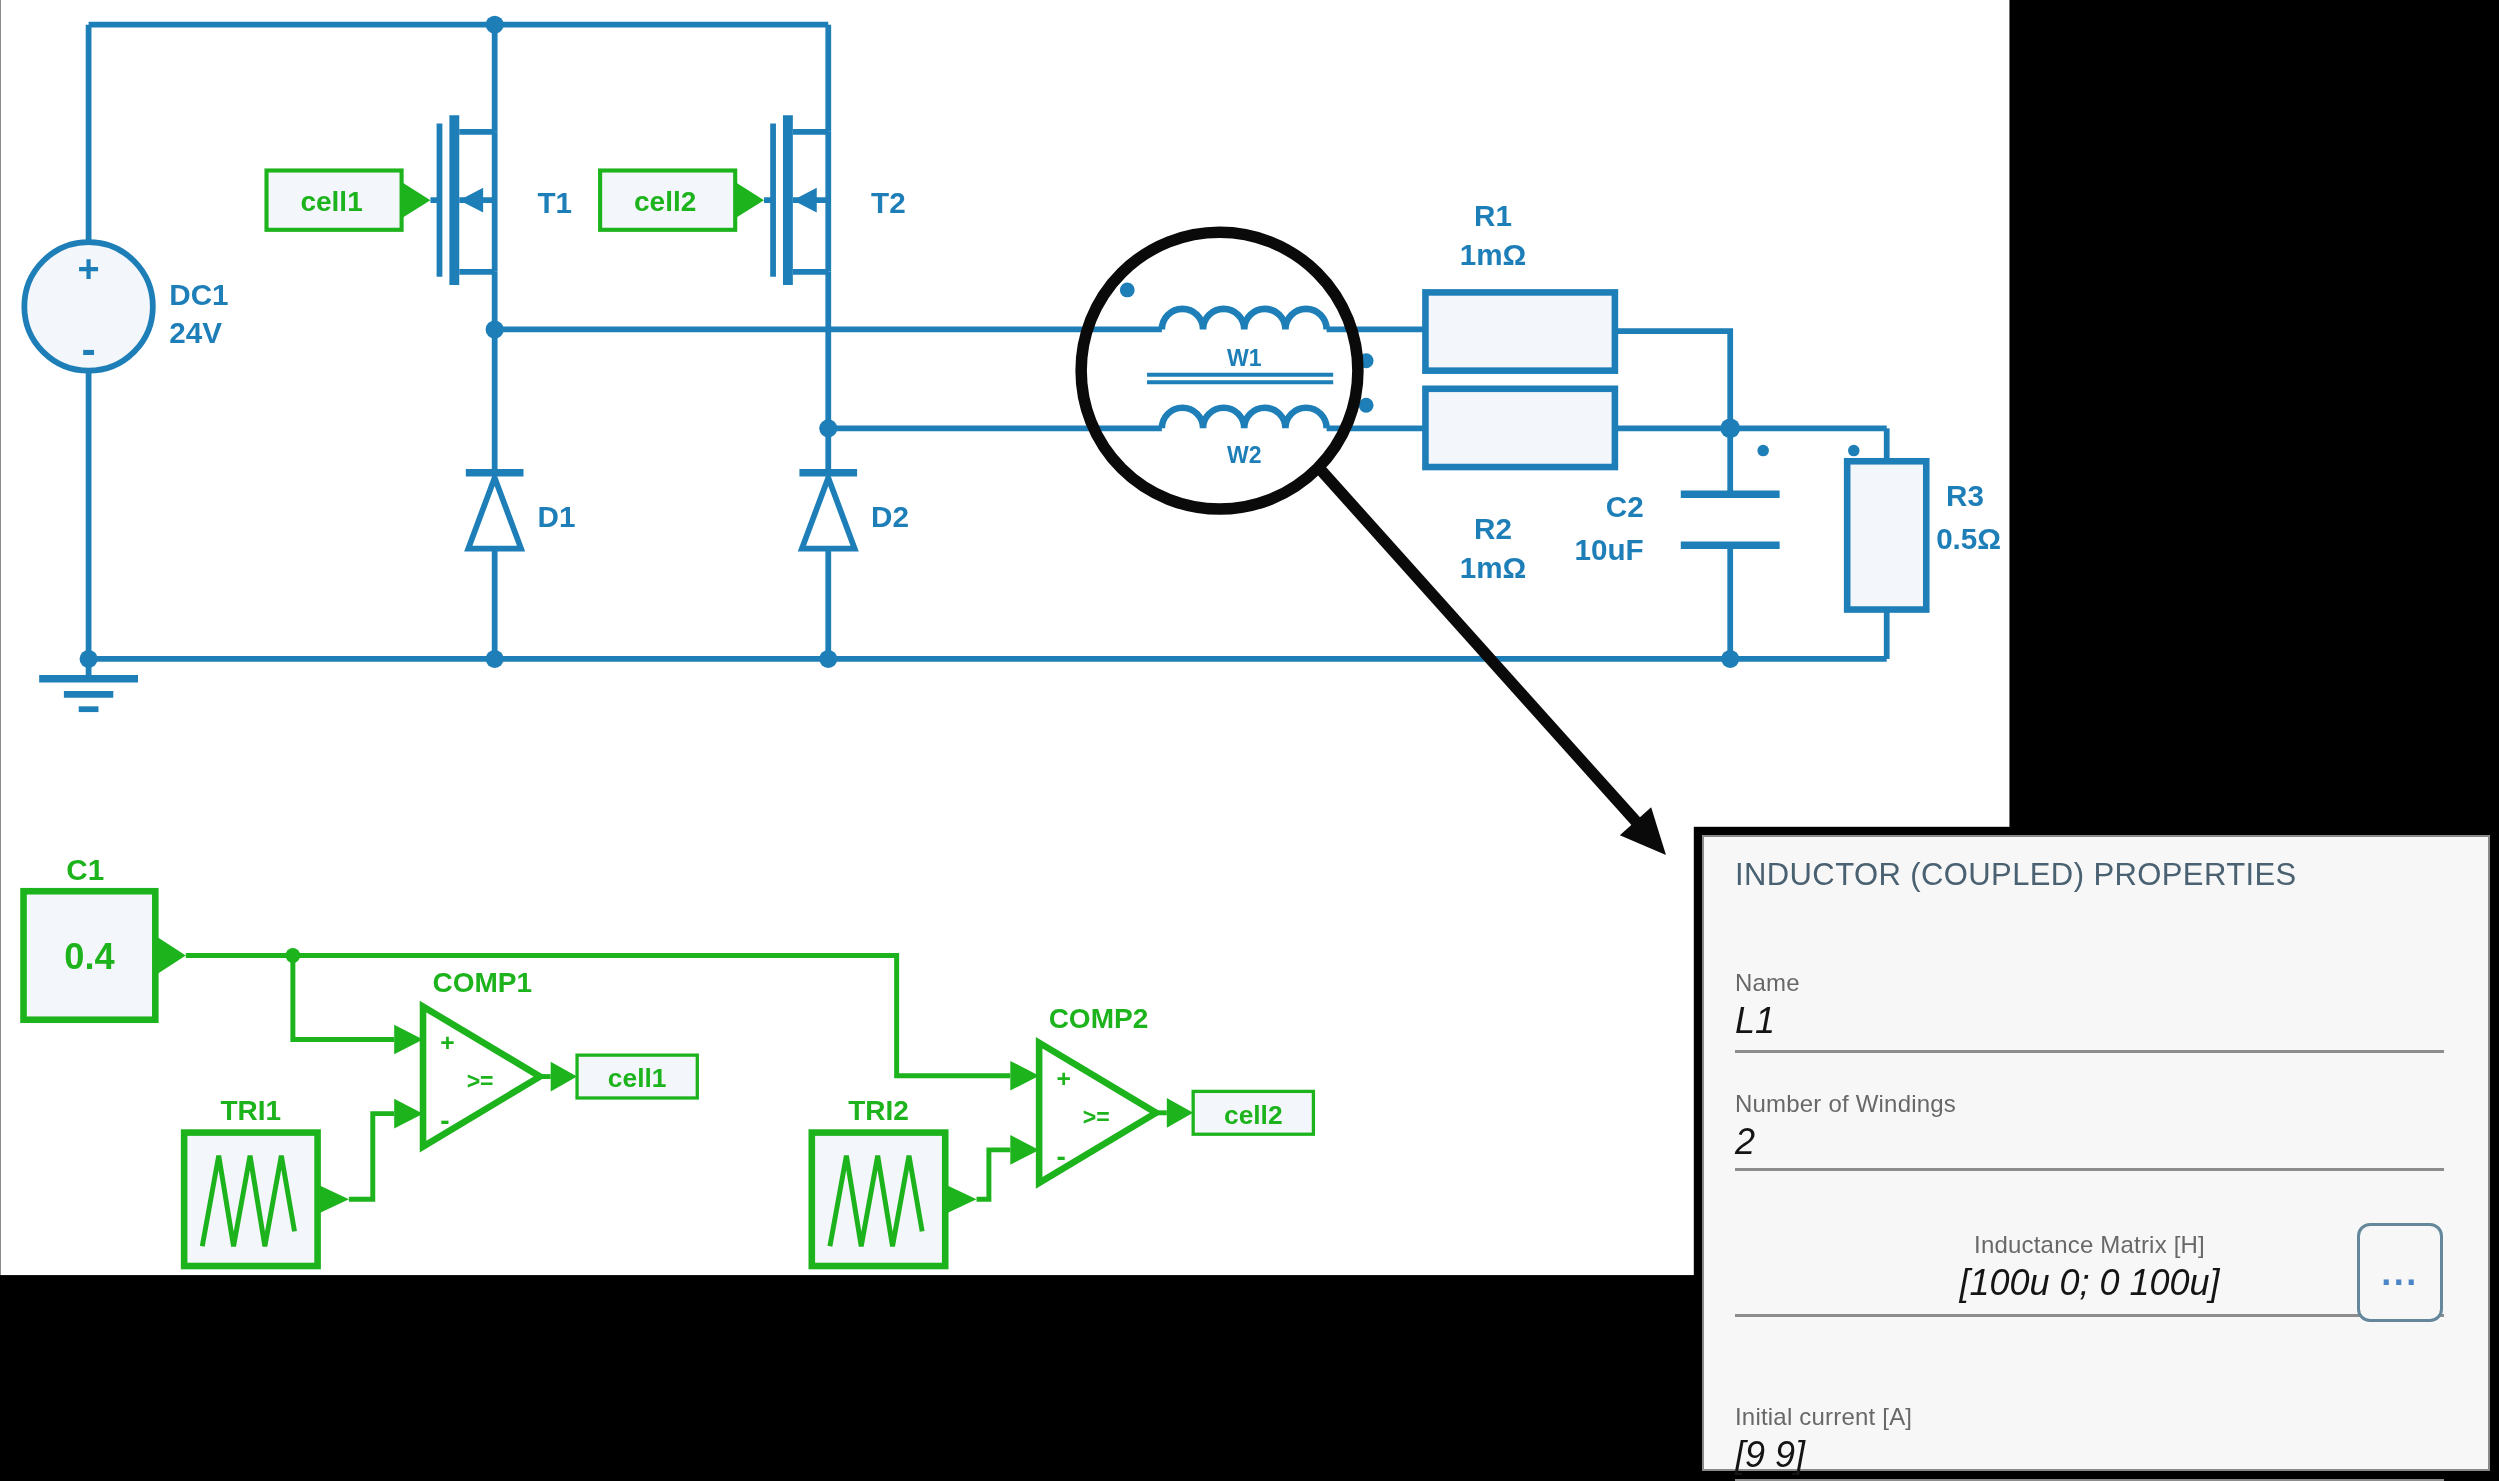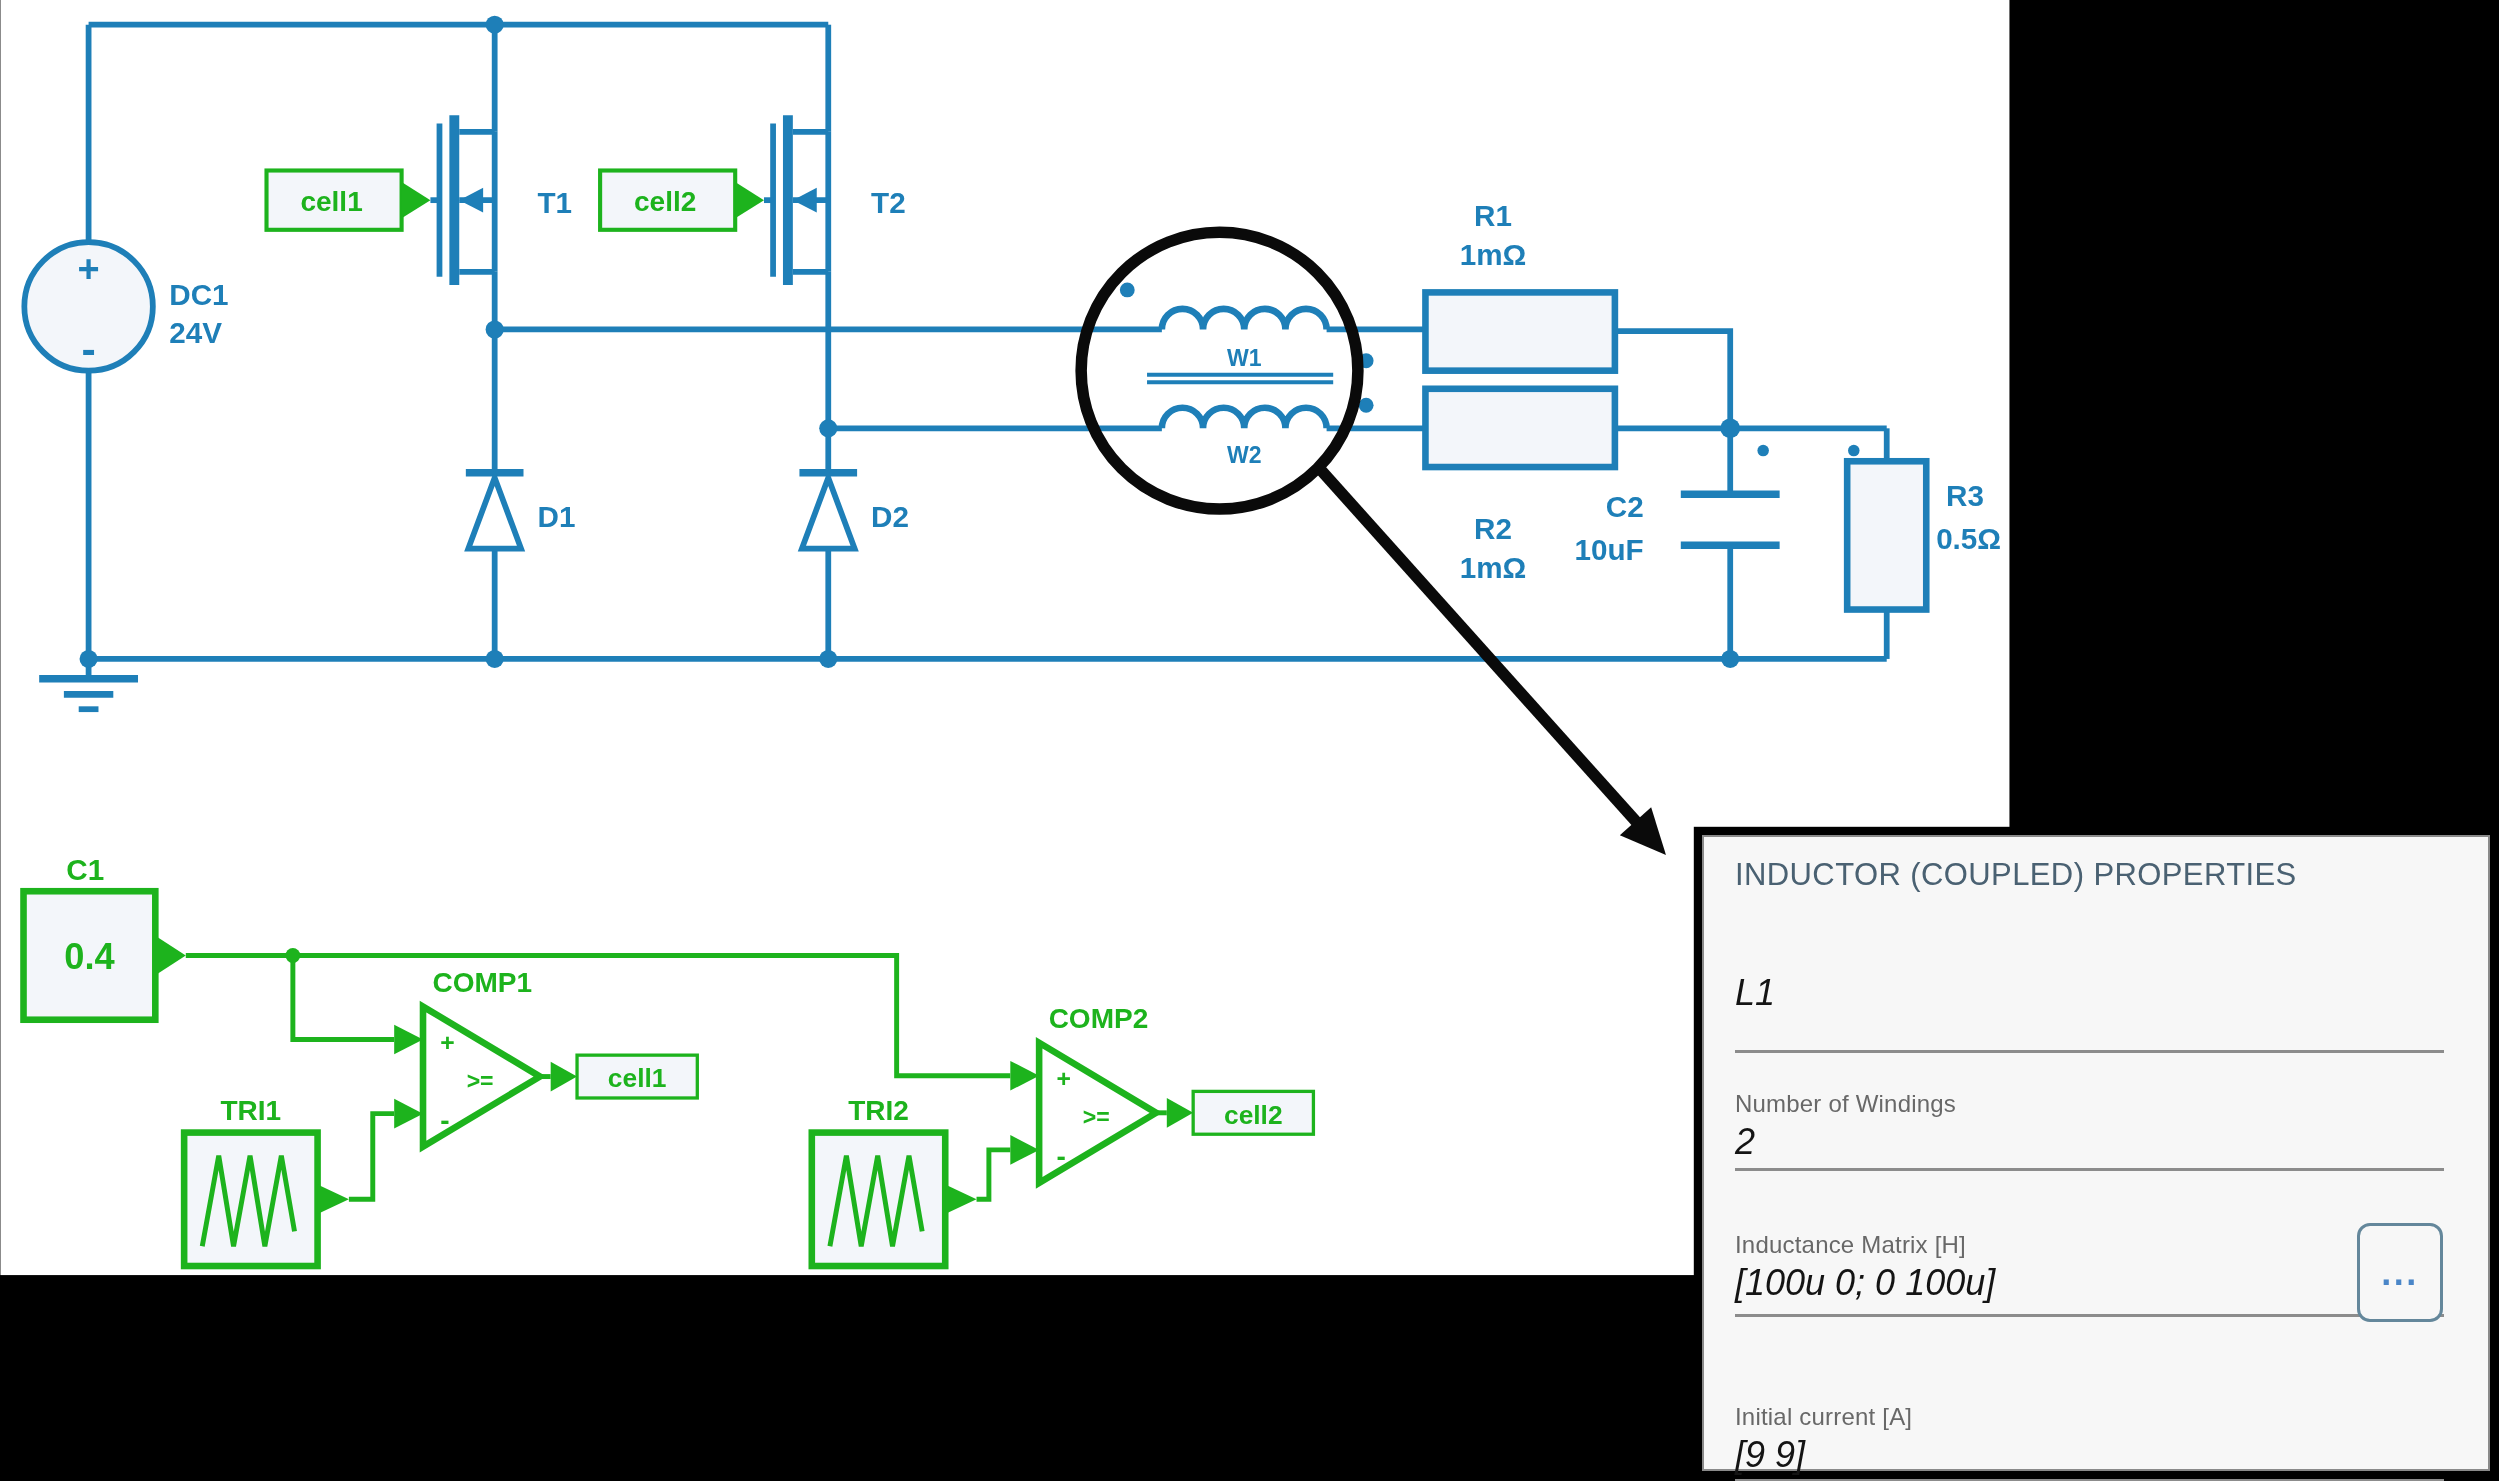--- a/index.html
+++ b/index.html
@@ -23,21 +23,21 @@
     font-size:31px; font-weight:400; color:#4a6172; letter-spacing:0.4px;
   }
   .field {
     position:absolute; left:31px; width:709px;
     border-bottom:3.3px solid #8c8c8c;
   }
   .field-label { font-size:24px; color:#686868; letter-spacing:0.2px; }
   .field-value { font-size:36px; color:#141414; margin-top:3.3px;font-style:italic; }
   .f0 { top:132px; height:84px; }
   .f1 { top:253px; height:81px;  }
-  .f2 { top:394px; height:86px; }
+  .f2 { top:394px; height:86px;text-align:center; }
   .f3 { top:531px; height:79px;margin-top:35px;  }
   .dots-button {
     position:absolute; left:653px; top:386px; width:86px; height:99px;
     border:3.3px solid #64879b; border-radius:13px; background:#f7f7f7;
     color:#4a86c8; font-size:36px; font-weight:bold;
     display:flex; align-items:center; justify-content:center;
     letter-spacing:2.5px; cursor:pointer; line-height:1;
   }
 </style>
 </head>
@@ -252,20 +252,21 @@
 
   <circle cx="1480" cy="450" r="168" fill="none" stroke="#0a0a0a" stroke-width="14"></circle>
   <path d="M1598,565 L1988,1000" stroke="#0a0a0a" stroke-width="14" fill="none"></path>
   <polygon points="2022,1038 1966,1014 2004,980" fill="#0a0a0a"></polygon>
 </svg>
 
   <div class="panel">
     <div class="panel-title">INDUCTOR (COUPLED) PROPERTIES</div>
 
     <div class="field f0">
+      <div class="field-label">Name</div>
       <div class="field-value">L1</div>
     </div>
 
     <div class="field f1">
       <div class="field-label">Number of Windings</div>
       <div class="field-value">2</div>
     </div>
 
     <div class="field f2">
       <div class="field-label">Inductance Matrix [H]</div>

